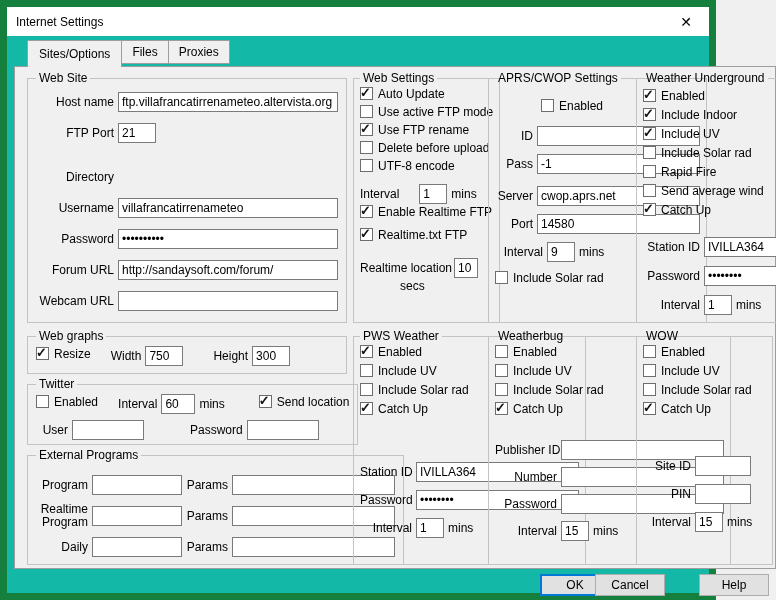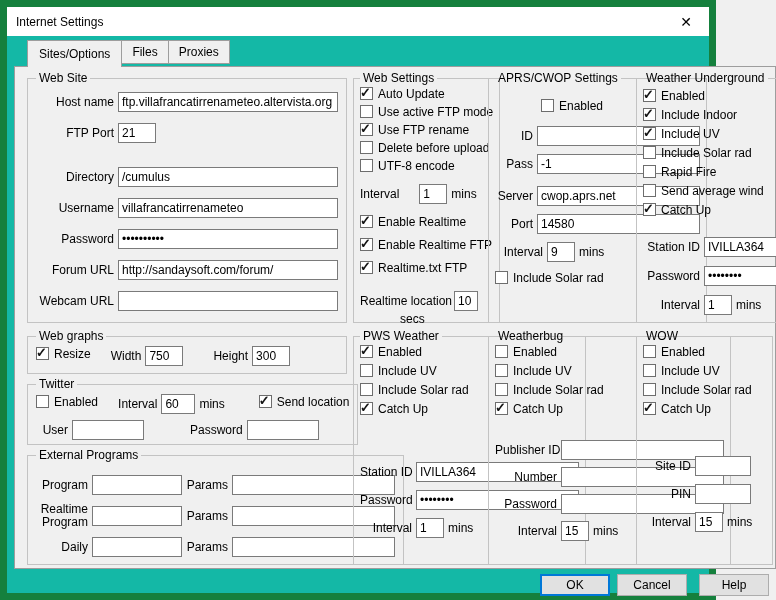--- a/index.html
+++ b/index.html
@@ -69,21 +69,20 @@
         <span class="lbl lw78">Host name</span>
         <input type="text" class="txt grow" value="ftp.villafrancatirrenameteo.altervista.org" style="">
       </div>
       <div class="row">
         <span class="lbl lw78">FTP Port</span>
         <input type="text" class="txt w38" value="21" style="">
       </div>
       <div class="sp" style="height:4px"></div>
       <div class="row">
         <span class="lbl lw78">Directory</span>
-        <input type="text" class="txt grow" value="/cumulus" style="">
       </div>
       <div class="row">
         <span class="lbl lw78">Username</span>
         <input type="text" class="txt grow" value="villafrancatirrenameteo" style="">
       </div>
       <div class="row">
         <span class="lbl lw78">Password</span>
         <input type="text" class="txt grow" value="••••••••••" style="">
       </div>
       <div class="row">
@@ -118,24 +117,20 @@
       </label>
       <label class="cb">
         <span class="box"></span>
         <span class="cbl">UTF-8 encode</span>
       </label>
       <div class="row" style="margin-top:6px">
         <span class="lbl">Interval</span>
         <input type="text" class="txt w28" style="margin-left: 16px;" value="1">
         <span class="unit">mins</span>
       </div>
-      <label class="cb" style="margin-top:10px;min-height:23px">
-        <span class="box checked"></span>
-        <span class="cbl">Enable Realtime</span>
-      </label>
       <label class="cb" style="min-height:23px">
         <span class="box checked"></span>
         <span class="cbl">Enable Realtime FTP</span>
       </label>
       <label class="cb" style="min-height:23px">
         <span class="box checked"></span>
         <span class="cbl">Realtime.txt FTP</span>
       </label>
       <div class="row" style="margin-top:6px;gap:2px">
         <span class="lbl">Realtime location</span>
@@ -391,16 +386,16 @@
       </div>
       <div class="row" style="margin-top:6px">
         <span class="lbl lw48">Interval</span>
         <input type="text" class="txt w28" value="15" style="">
         <span class="unit">mins</span>
       </div>
     </div>
   </fieldset>
 
   <div class="btn default" style="left:533px;top:567px">OK</div>
-  <div class="btn" style="left:610px;top:567px">Cancel</div>
+  <div class="btn" style="left:588px;top:567px">Cancel</div>
   <div class="btn" style="left:692px;top:567px">Help</div>
 
 </div>
 
 </body></html>

